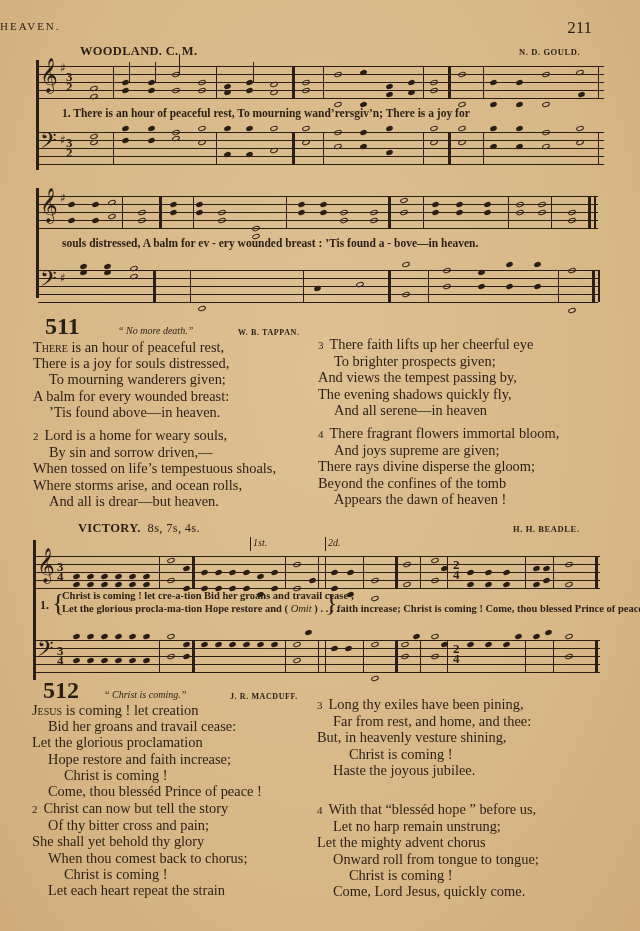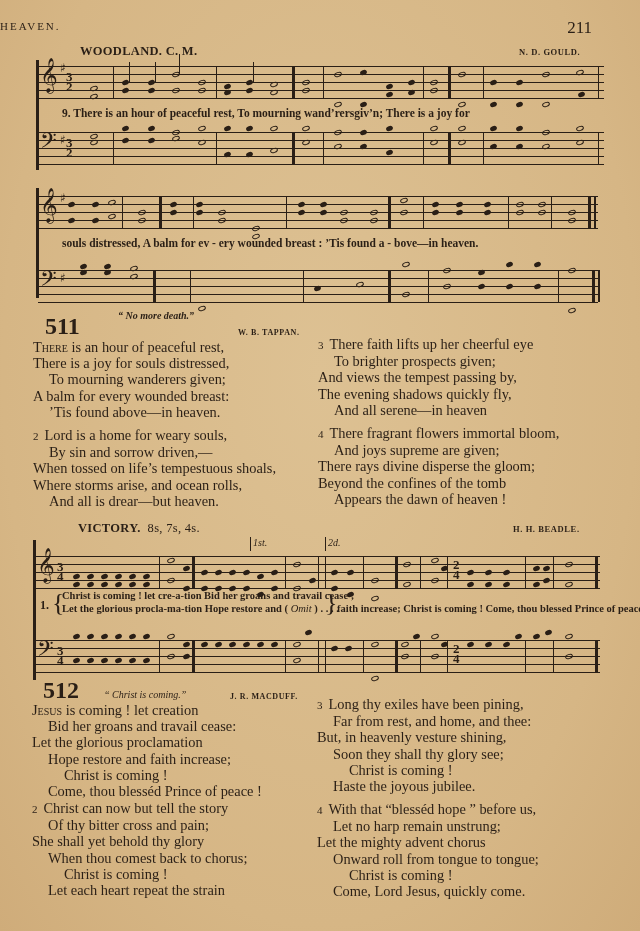--- a/index.html
+++ b/index.html
@@ -104,21 +104,21 @@
         <div class="note open" style="left:420px;top:36px;"></div>
       <div class="note" style="left:452px;top:14px;"></div>
         <div class="note" style="left:452px;top:36px;"></div>
       <div class="note" style="left:478px;top:14px;"></div>
         <div class="note" style="left:478px;top:36px;"></div>
       <div class="note open" style="left:504px;top:6px;"></div>
         <div class="note open" style="left:504px;top:36px;"></div>
       <div class="note open" style="left:538px;top:4px;"></div>
         <div class="note" style="left:540px;top:26px;"></div>
     </div>
-    <div class="lyric" style="left:62px;top:107px;">9. There  is   an hour  of  peaceful rest,  To   mourning wand’rersgiv’n; There is  a  joy   for</div>
+    <div class="lyric" style="left:62px;top:107px;">1. There  is   an hour  of  peaceful rest,  To   mourning wand’rersgiv’n; There is  a  joy   for</div>
 
     <div class="staff" style="left:38px;top:132px;width:566px;height:32px;">
       <div class="line" style="top:0"></div>
         <div class="line" style="top:8px"></div>
         <div class="line" style="top:16px"></div>
         <div class="line" style="top:24px"></div>
         <div class="line" style="top:32px"></div>
       <span class="clef" style="left:2px;top:-2px;font-size:26px;">𝄢</span>
       <span class="sharp" style="left:22px;top:2px;">♯</span>
       <div class="timesig" style="left:28px;top:6px;">
@@ -267,21 +267,21 @@
         <div class="note" style="left:468px;top:14px;"></div>
       <div class="note" style="left:496px;top:-8px;"></div>
         <div class="note" style="left:496px;top:14px;"></div>
       <div class="note open" style="left:530px;top:-2px;"></div>
         <div class="note open" style="left:530px;top:38px;"></div>
     </div>
   </div>
 
   <div>
     <div class="abs hymn-num" style="left:45px;top:313px;">511</div>
-    <div class="abs hymn-sub" style="left:118px;top:310px;font-weight:bold;">“ No more death.”</div>
+    <div class="abs hymn-sub" style="left:118px;top:325px;">“ No more death.”</div>
     <div class="abs hymn-author" style="left:238px;top:328px;">W. B. TAPPAN.</div>
 
     <div class="verse" style="left:33px;top:339px;">
       <span class="ln"><span class="sc">There</span><span> is an hour of peaceful rest,</span></span>
       <span class="ln">There is a joy for souls distressed,</span>
       <span class="ln i1">To mourning wanderers given;</span>
       <span class="ln">A balm for every wounded breast:</span>
       <span class="ln i1">’Tis found above—in heaven.</span>
     </div>
     <div class="verse" style="left:33px;top:427px;">
@@ -495,21 +495,20 @@
       <span class="ln i1">Of thy bitter cross and pain;</span>
       <span class="ln">She shall yet behold thy glory</span>
       <span class="ln i1">When thou comest back to chorus;</span>
       <span class="ln i2">Christ is coming !</span>
       <span class="ln i1">Let each heart repeat the strain</span>
     </div>
     <div class="verse" style="left:317px;top:696px;">
       <span class="ln"><span class="vnum">3</span><span>Long thy exiles have been pining,</span></span>
       <span class="ln i1">Far from rest, and home, and thee:</span>
       <span class="ln">But, in heavenly vesture shining,</span>
-      <span class="ln i1">Soon they shall thy glory see;</span>
       <span class="ln i2">Christ is coming !</span>
       <span class="ln i1">Haste the joyous jubilee.</span>
     </div>
     <div class="verse" style="left:317px;top:801px;">
       <span class="ln"><span class="vnum">4</span><span>With that “blesséd hope ” before us,</span></span>
       <span class="ln i1">Let no harp remain unstrung;</span>
       <span class="ln">Let the mighty advent chorus</span>
       <span class="ln i1">Onward roll from tongue to tongue;</span>
       <span class="ln i2">Christ is coming !</span>
       <span class="ln i1">Come, Lord Jesus, quickly come.</span>

